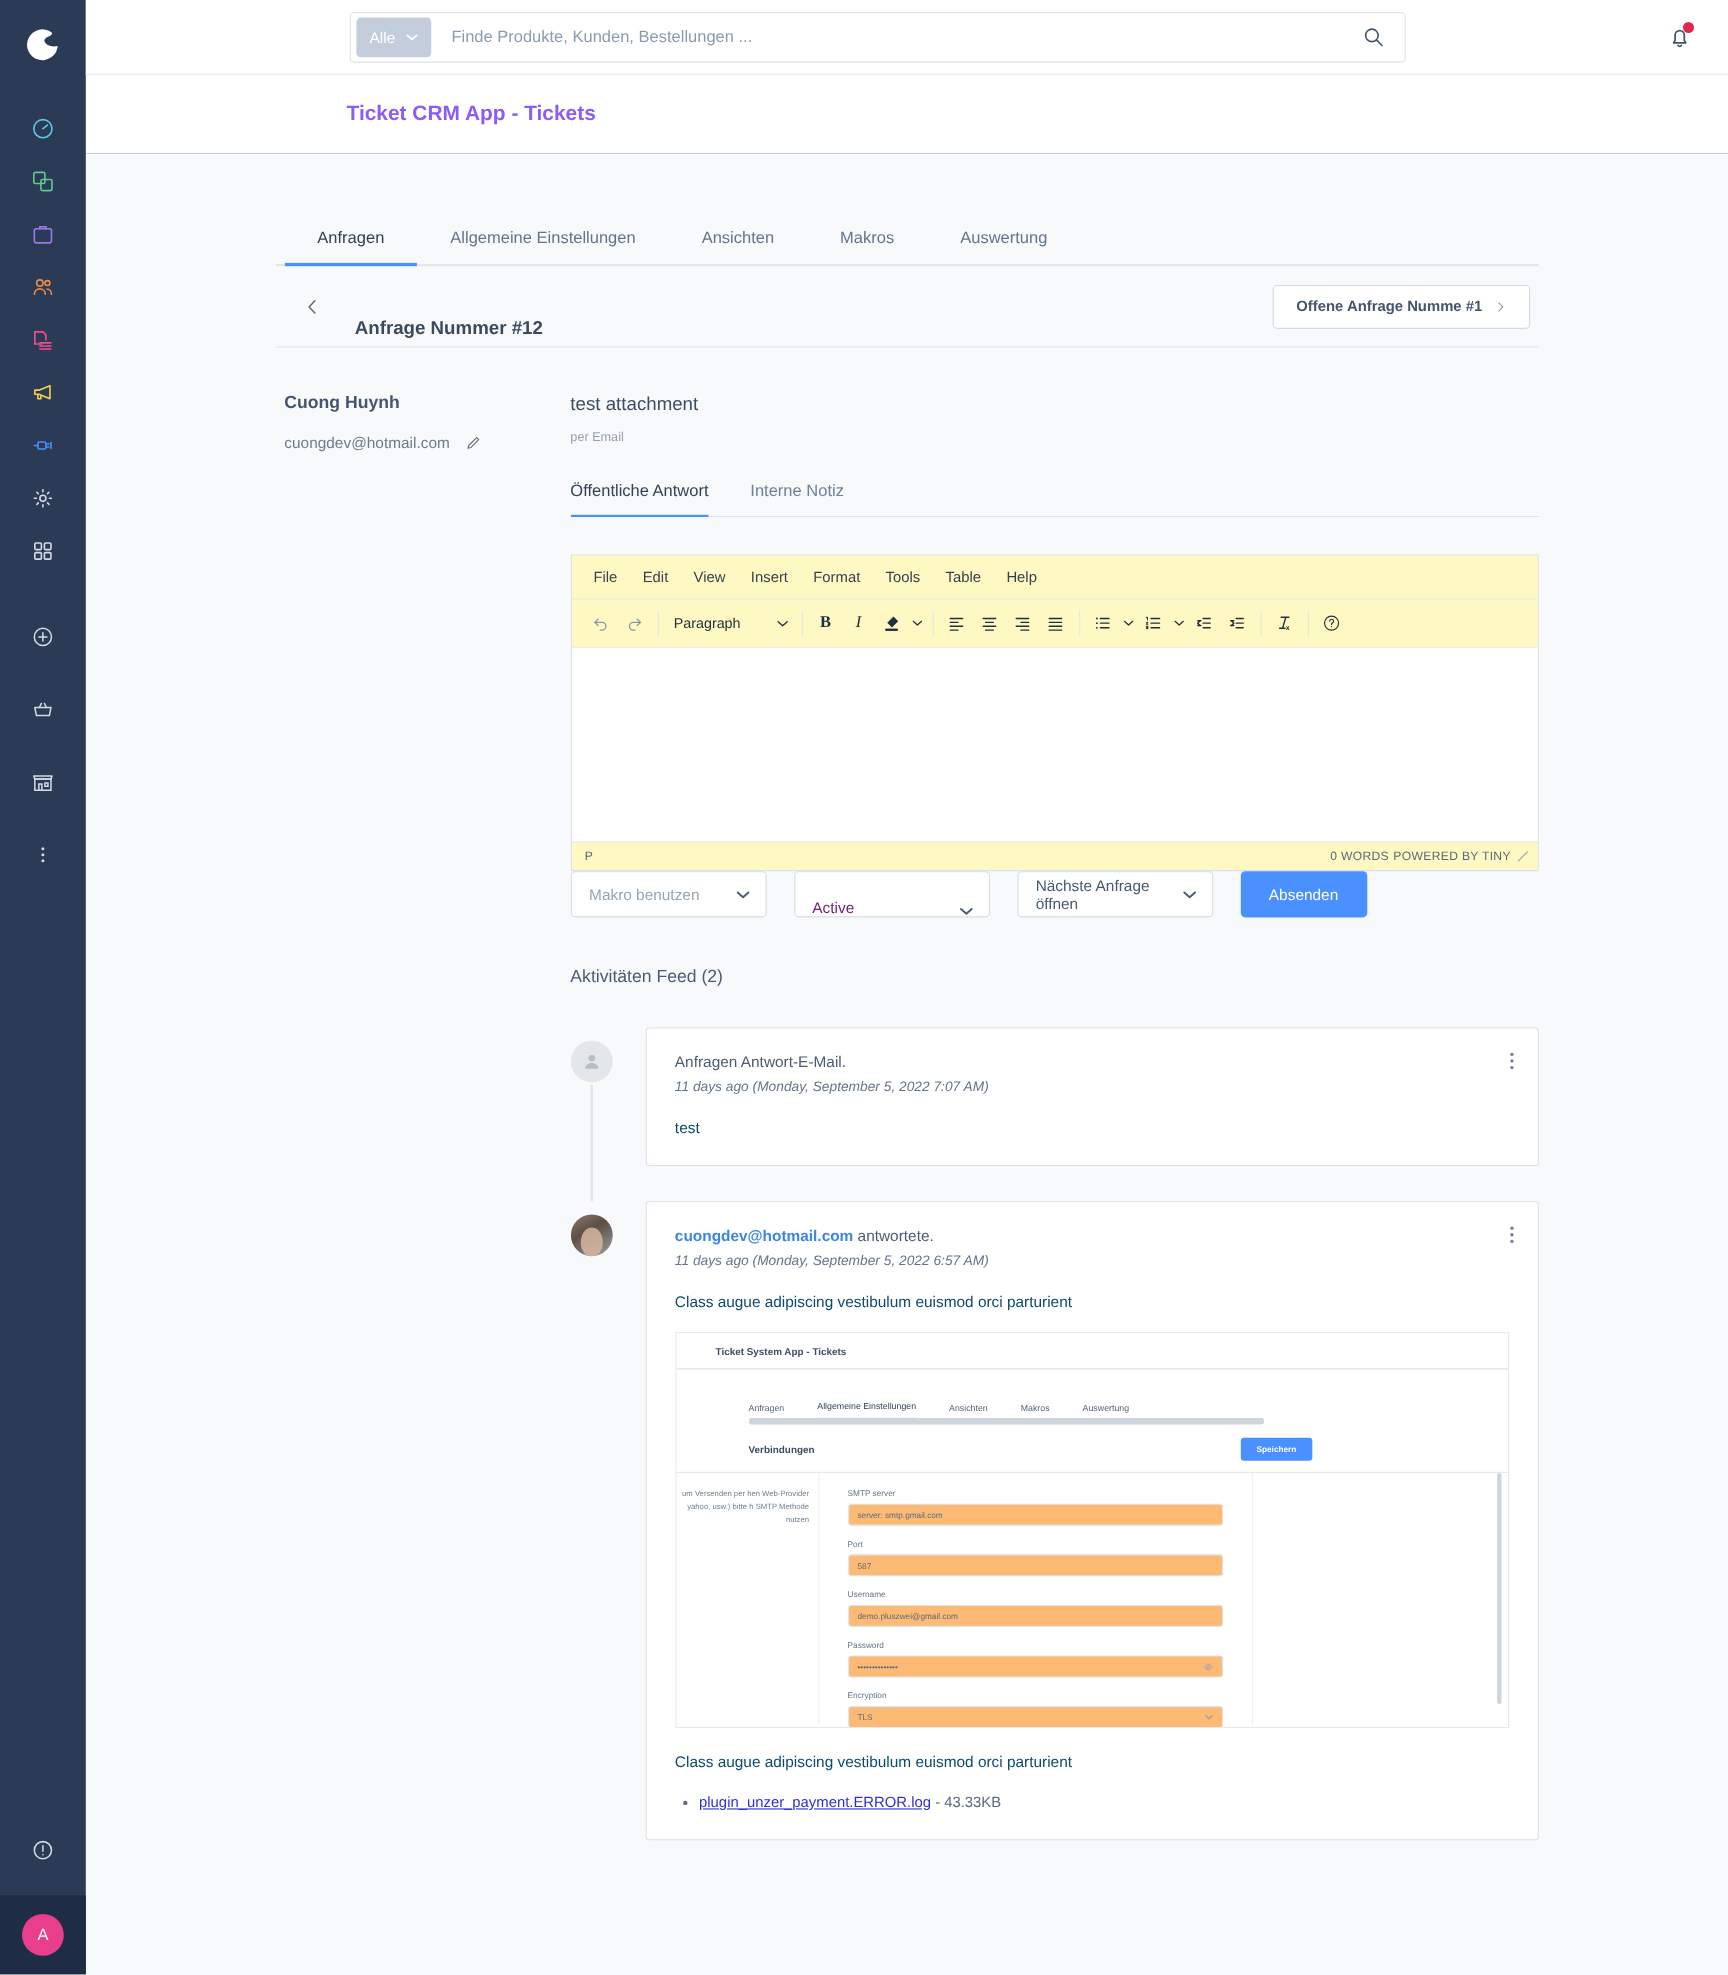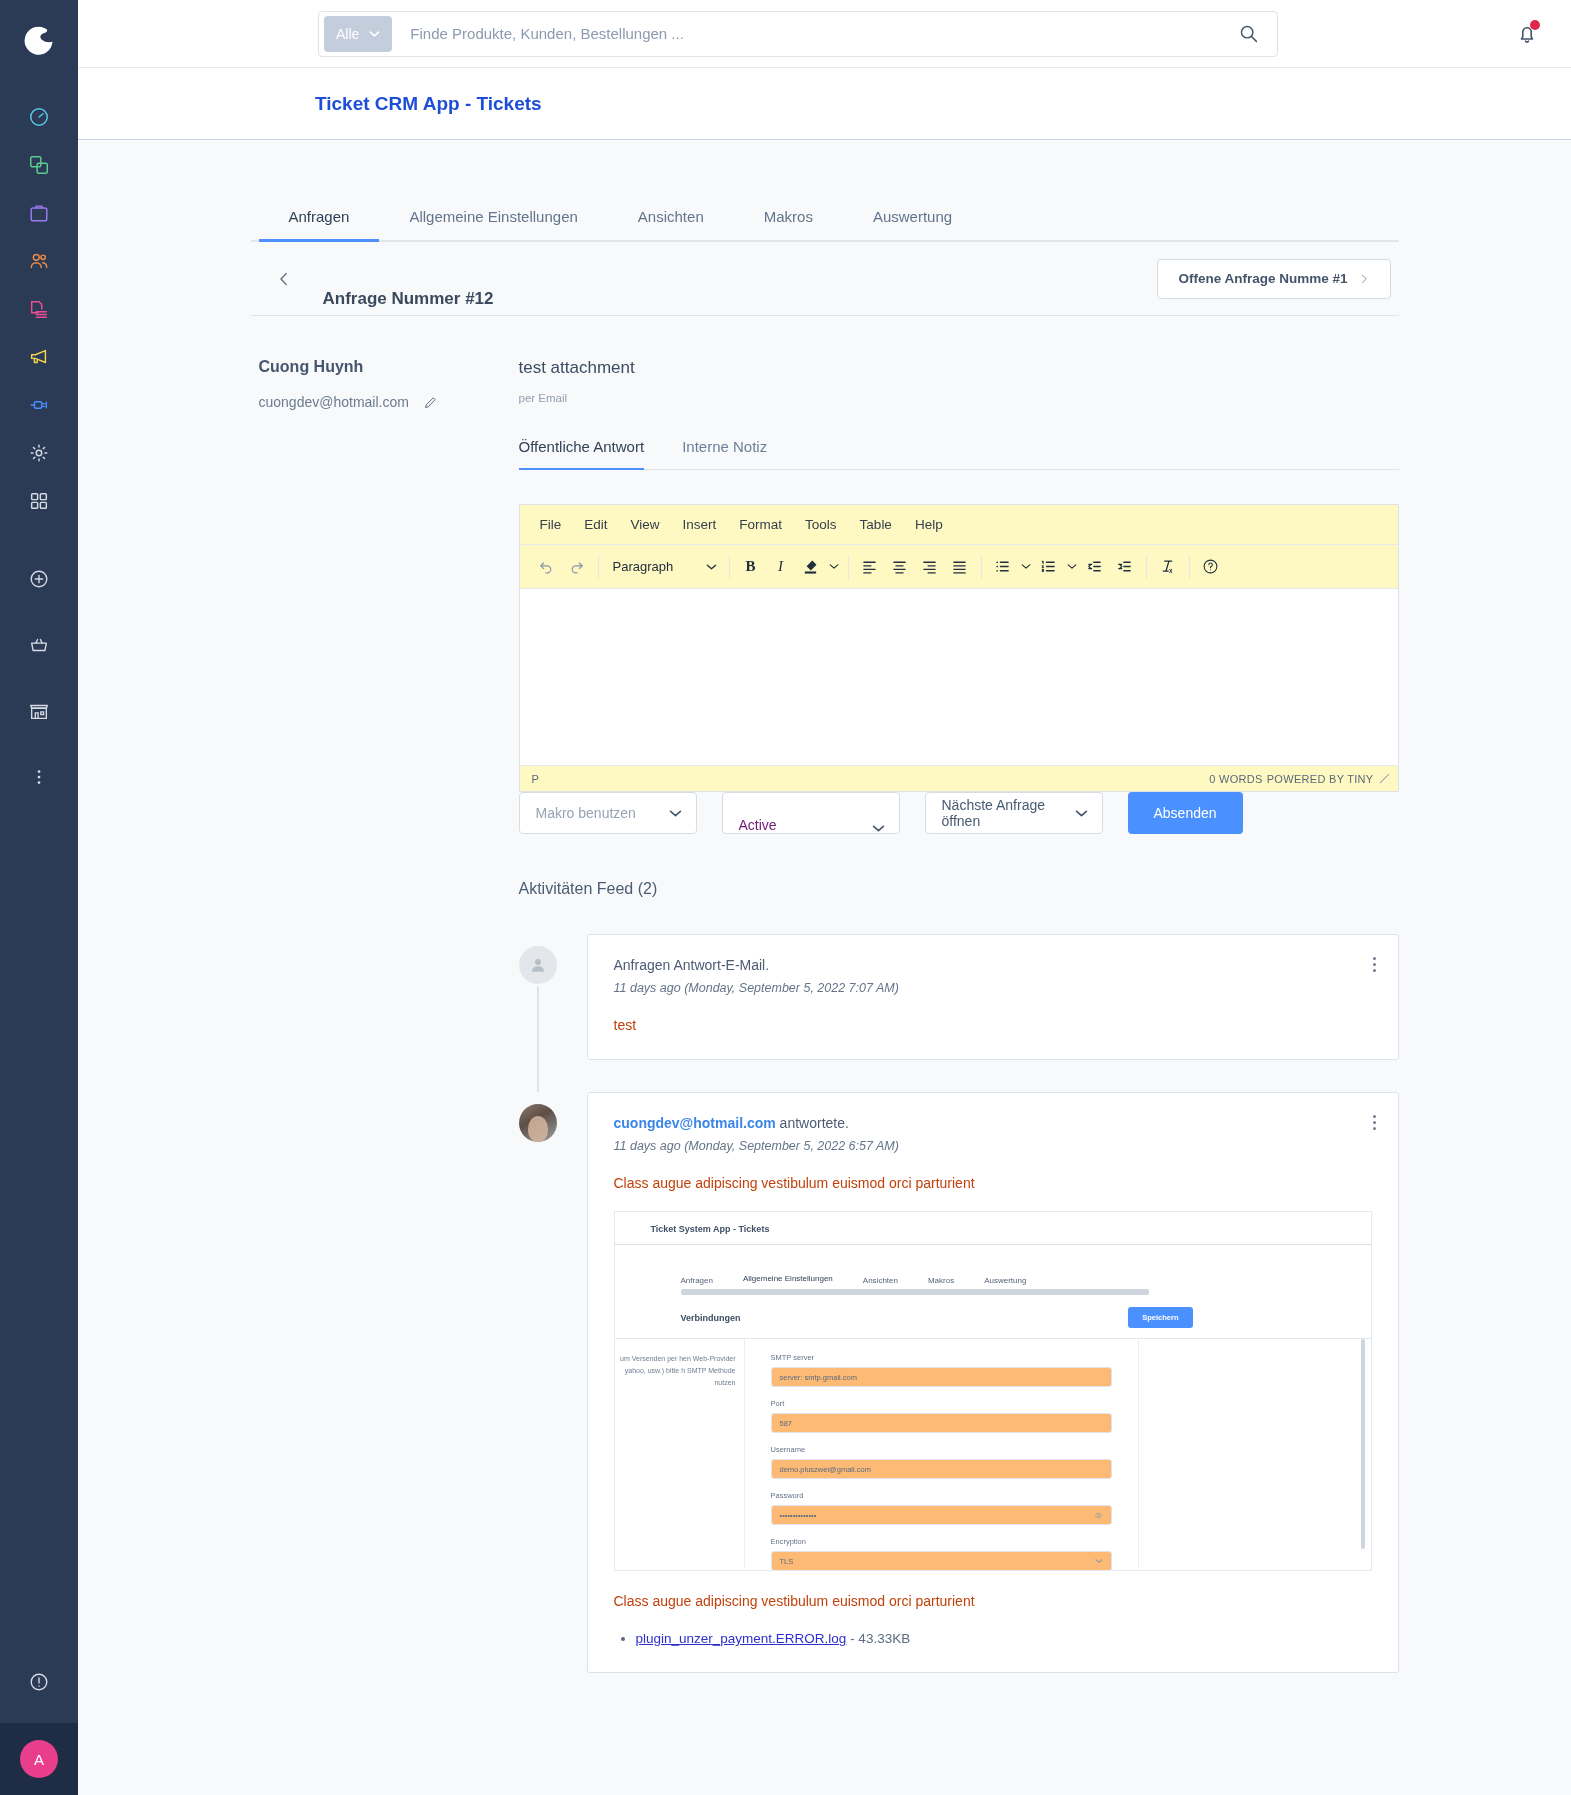--- a/index.html
+++ b/index.html
@@ -68,21 +68,21 @@
     position: absolute; right: -1px; top: -2px; width: 10px; height: 10px;
     background: #de294c; border-radius: 50%;
   }
 
   
   .pagehead {
     height: 72px; background:#fff; display: flex; align-items: center;
     border-bottom: 1px solid #c9d2de;
   }
   .pagehead h1 {
-    font-size: 19px; color: #1d4ed8; font-weight: bold; margin-left: 237px;
+    font-size: 19px; color: #8b5cf6; font-weight: bold; margin-left: 237px;
   }
 
   
   .content { flex: 1 1 auto; background: #f8f9fb; overflow: hidden; }
   .inner { width: 1148px; margin: 0 auto; padding-left: 0; }
 
   
   .tabs {
     display: flex; align-items: flex-end; height: 62px;
     border-bottom: 2px solid #e2e6eb; margin-top: 40px;
@@ -210,21 +210,21 @@
   .thread-line {
     position: absolute; left: 18px; top: 52px; bottom: -32px; width: 2px; background: #dfe3e8;
   }
   .card {
     flex: 1 1 auto; border: 1px solid #dde2e8; background: #fff; border-radius: 3px;
     margin-left: 24px; padding: 22px 26px 26px 26px; position: relative;
   }
   .card-head { font-size: 14px; color: #4c5c72; }
   .card-head a { color: #3a86e8; text-decoration: none; font-weight: bold; }
   .card-time { font-size: 12.5px; color: #65748a; font-style: italic; margin-top: 8px; }
-  .card-body { font-size: 14px; color: #c2410c; margin-top: 22px; }
+  .card-body { font-size: 14px; color: #0c4a6e; margin-top: 22px; }
   .kebab {
     position: absolute; right: 18px; top: 18px; cursor: pointer;
     display: flex; flex-direction: column; gap: 3px; align-items: center; padding: 4px;
   }
   .kebab i { width: 3px; height: 3px; background: #6d7d91; border-radius: 50%; display:block; }
 
   
   .shot {
     margin-top: 20px; border: 1px solid #e6e9ed; background: #fff; height: 360px;
     overflow: hidden; position: relative;

